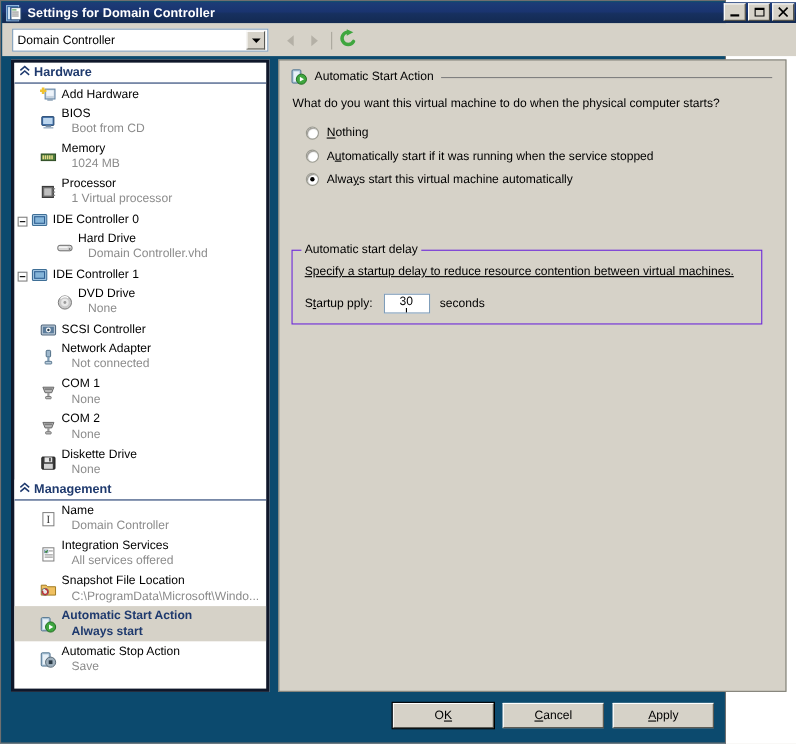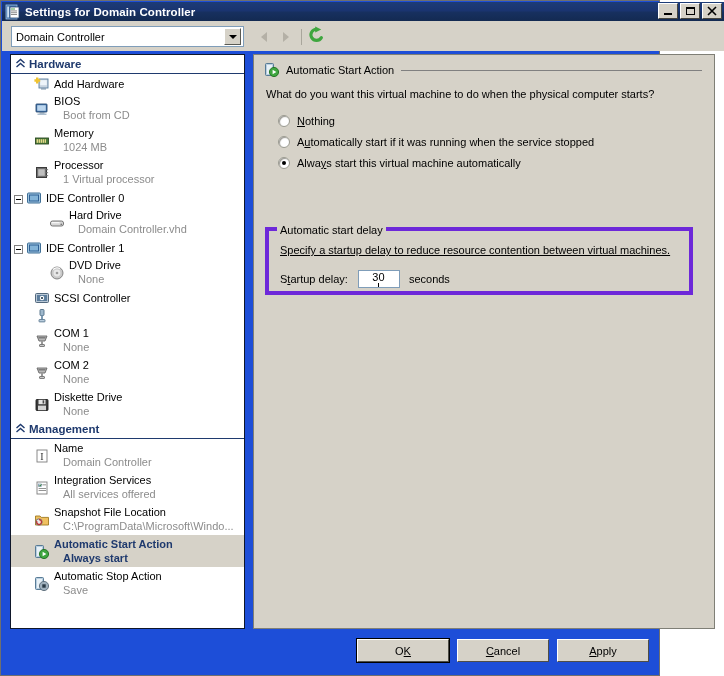--- a/index.html
+++ b/index.html
@@ -11,21 +11,21 @@
     font-family: "Liberation Sans", sans-serif;
     font-size: 11px;
     color: #000;
     overflow: hidden;
   }
 
   .window {
     position: absolute;
     left: 0; top: 0;
     width: 660px; height: 676px;
-    background: #1d4ed8;
+    background: #0c4a6e;
     box-sizing: border-box;
     border: 1px solid #6f6f6f;
   }
 
   
   .titlebar {
     position: absolute;
     left: 1px; top: 1px;
     width: 722px; height: 19px;
     background: linear-gradient(to bottom, #1d3c77 0%, #1a3470 45%, #17305f 55%, #132a52 100%);
@@ -163,21 +163,21 @@
     width: 22px; height: 21px;
     position: relative;
   }
 
   
   .tree-panel {
     position: absolute;
     left: 9px; top: 53px;
     width: 235px; height: 575px;
     background: #ffffff;
-    border: 1px solid #0f172a;
+    border: 3px solid #0f172a;
     box-sizing: border-box;
     overflow: hidden;
   }
   .section-header {
     height: 19px;
     display: flex;
     align-items: center;
     border-bottom: 1px solid #1f3a6e;
     background: #ffffff;
     box-sizing: border-box;
@@ -334,21 +334,21 @@
     font-size: 11px;
     color: #000;
     white-space: nowrap;
   }
   .ul { text-decoration: underline; }
 
   .groupbox {
     position: absolute;
     left: 11px; top: 172px;
     width: 428px; height: 68px;
-    border: 4px solid #6d28d9;
+    border: 1px solid #6d28d9;
     box-sizing: border-box;
   }
   .groupbox-title {
     position: absolute;
     left: 8px; top: -7px;
     background: #d6d2c8;
     padding: 0 3px;
     font-size: 11px;
     color: #000;
     white-space: nowrap;
@@ -624,20 +624,24 @@
           </div>
         </div>
         <div class="tree-item">
           <div class="expander"></div>
           <div style="flex: 0 0 auto; width: 8px;"></div>
           <div class="item-icon"><svg width="16" height="16" viewBox="0 0 16 16">
               <rect x="6" y="1.5" width="4" height="6" rx="0.8" fill="#9fb8cc" stroke="#4f6d86" stroke-width="0.9"></rect>
               <rect x="7" y="7.5" width="2" height="4" fill="#7f9cb4"></rect>
               <rect x="5" y="11.5" width="6" height="2.4" rx="0.6" fill="#b9cddd" stroke="#4f6d86" stroke-width="0.8"></rect>
             </svg></div>
+          <div class="item-body">
+            <div class="item-label">Network Adapter</div>
+            <div class="item-sub">Not connected</div>
+          </div>
         </div>
         <div class="tree-item">
           <div class="expander"></div>
           <div style="flex: 0 0 auto; width: 8px;"></div>
           <div class="item-icon"><svg width="16" height="16" viewBox="0 0 16 16">
               <path d="M3 3 L13 3 L11 8 L5 8 Z" fill="#b8b8b8" stroke="#666" stroke-width="0.9"></path>
               <rect x="4.5" y="4" width="7" height="1.5" fill="#7d7d7d"></rect>
               <rect x="7" y="8" width="2" height="3.5" fill="#9a9a9a"></rect>
               <rect x="5.5" y="11.5" width="5" height="2" rx="0.5" fill="#c8c8c8" stroke="#666" stroke-width="0.8"></rect>
             </svg></div>
@@ -781,21 +785,21 @@
 
     <div class="radio-row" style="top:100px;">
       <div class="radio checked"></div>
       <div class="radio-label"><span>Alwa</span><span class="ul">y</span><span>s start this virtual machine automatically</span></div>
     </div>
 
     <div class="groupbox">
       <div class="groupbox-title">Automatic start delay</div>
       <div class="gb-desc">Specify a startup delay to reduce resource contention between virtual machines.</div>
       <div class="delay-row">
-        <div class="delay-label"><span>S</span><span class="ul">t</span><span>artup delay:</span></div>
+        <div class="delay-label"><span>S</span><span class="ul">t</span><span>artup pply:</span></div>
         <div class="delay-input">
           <span class="delay-value">30</span>
             <span class="caretbar"></span>
         </div>
         <div class="delay-unit">seconds</div>
       </div>
     </div>
   </div>
 
   <div class="btnrow">

